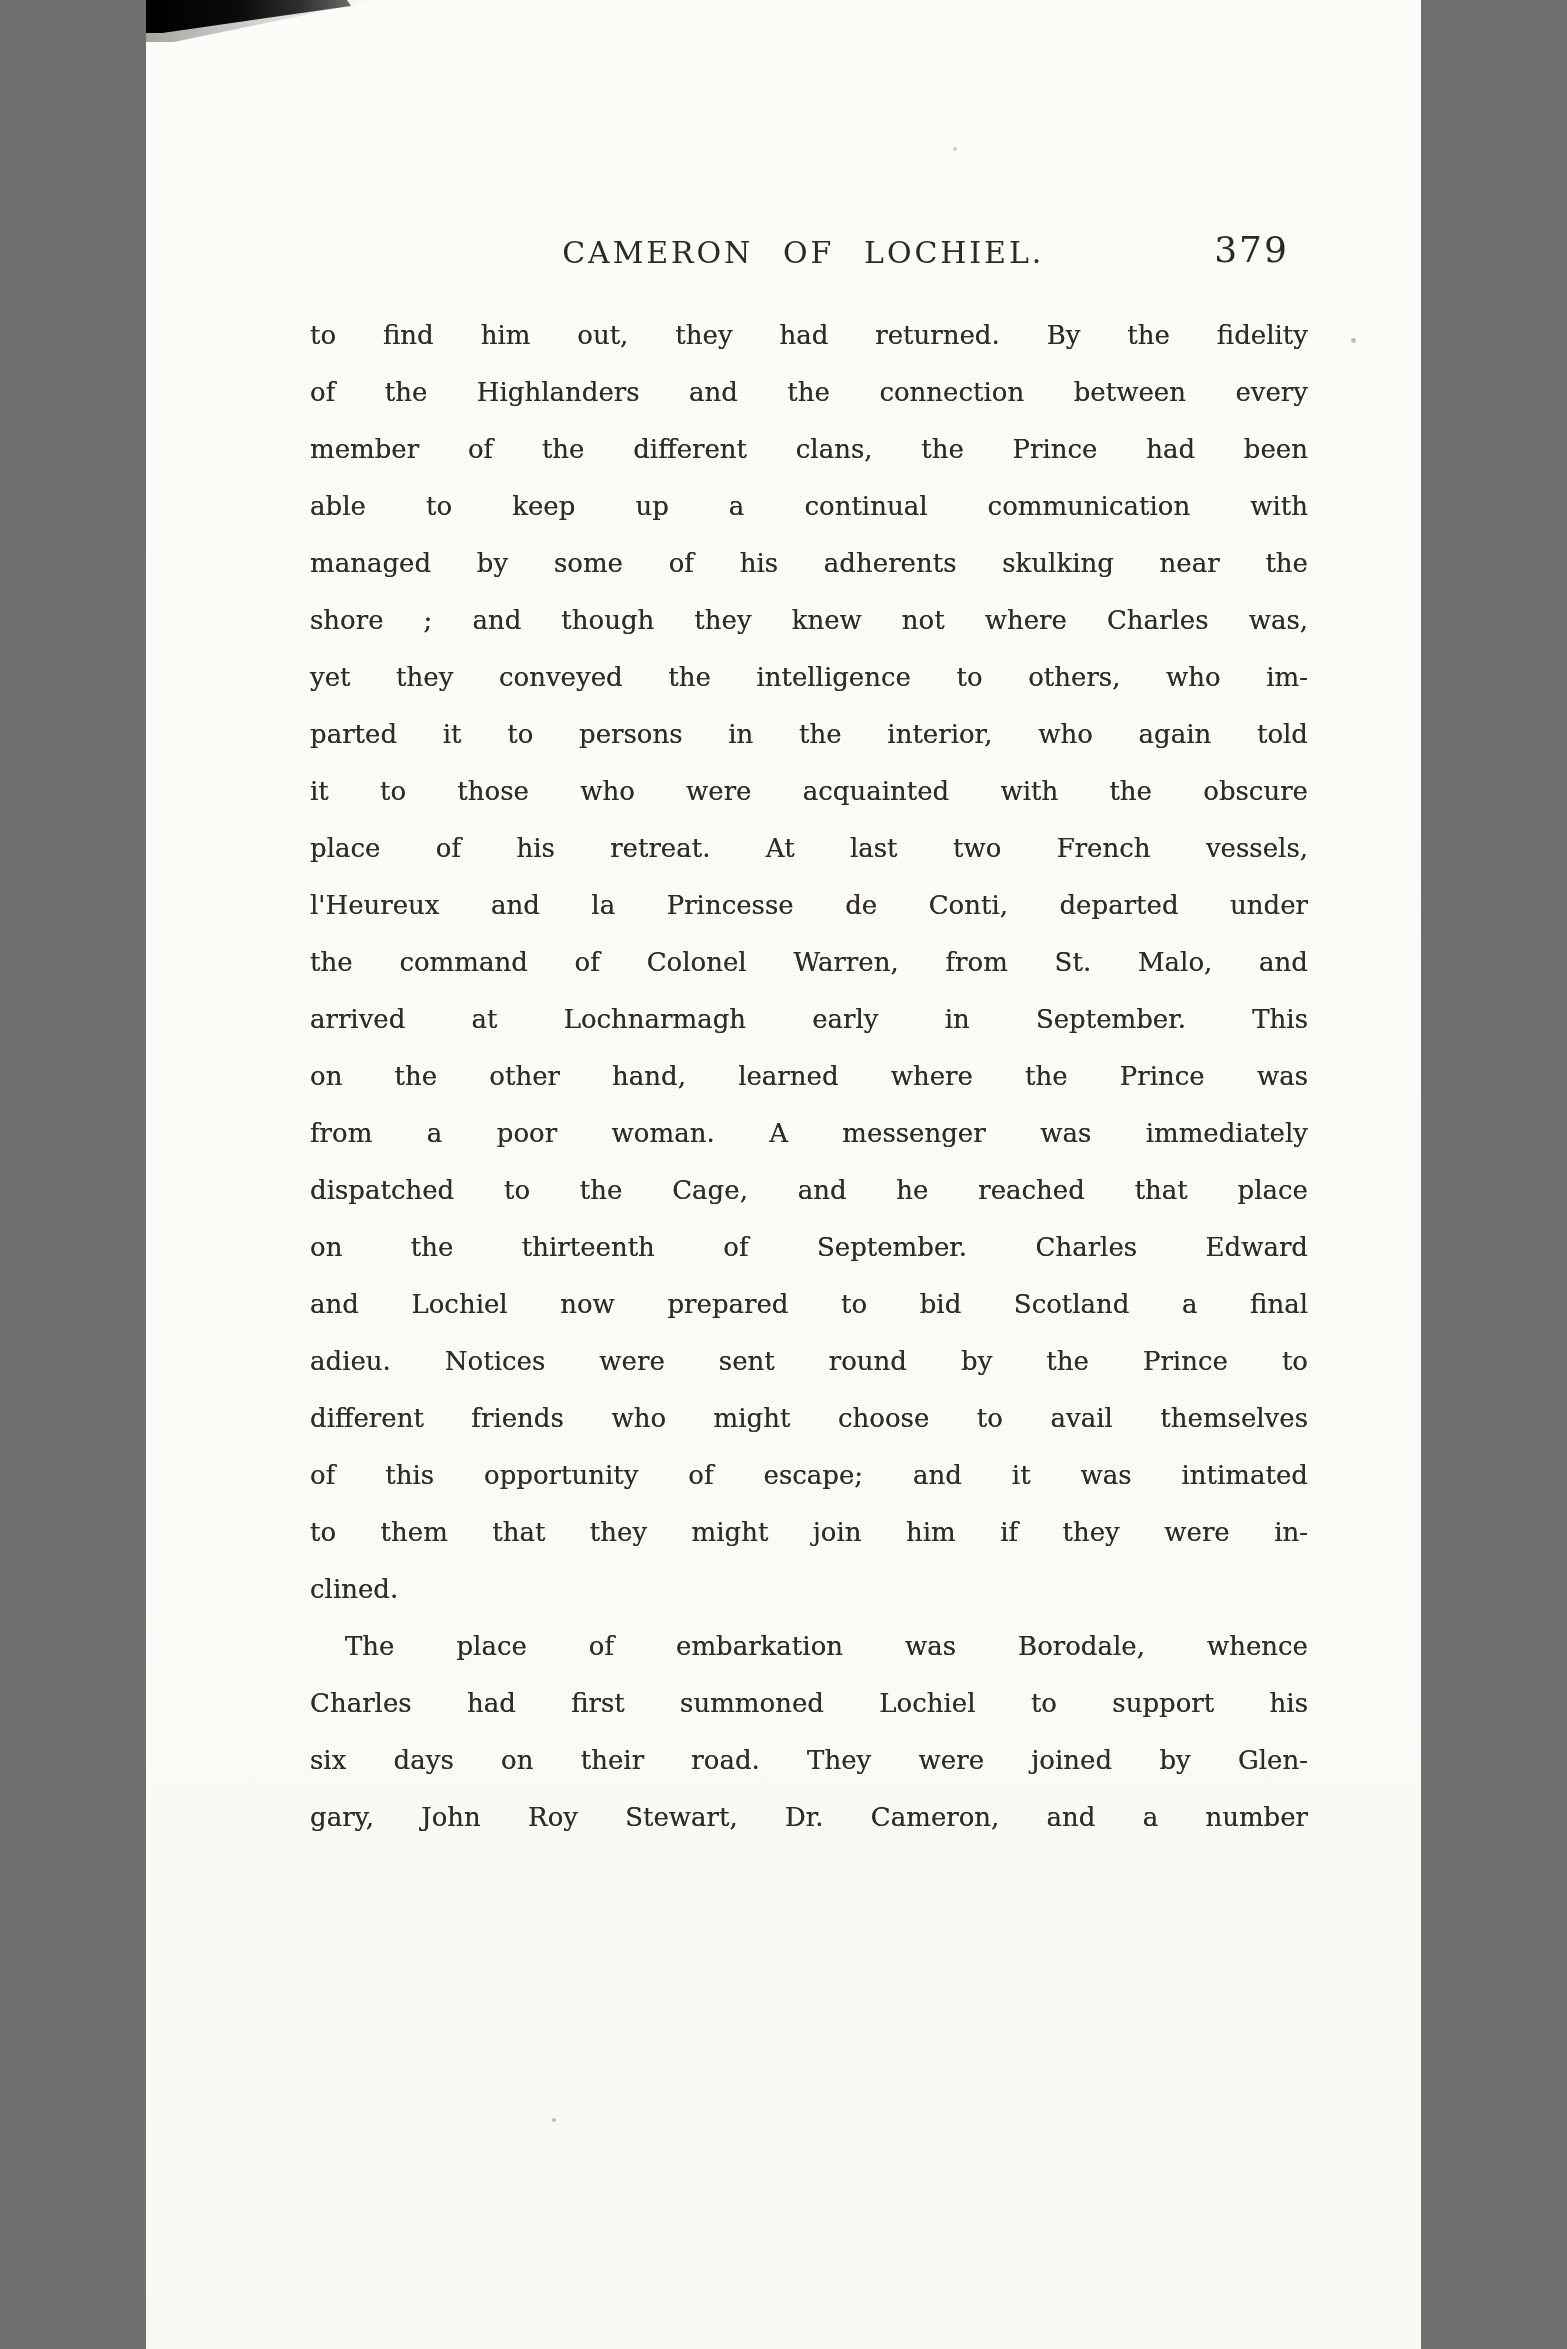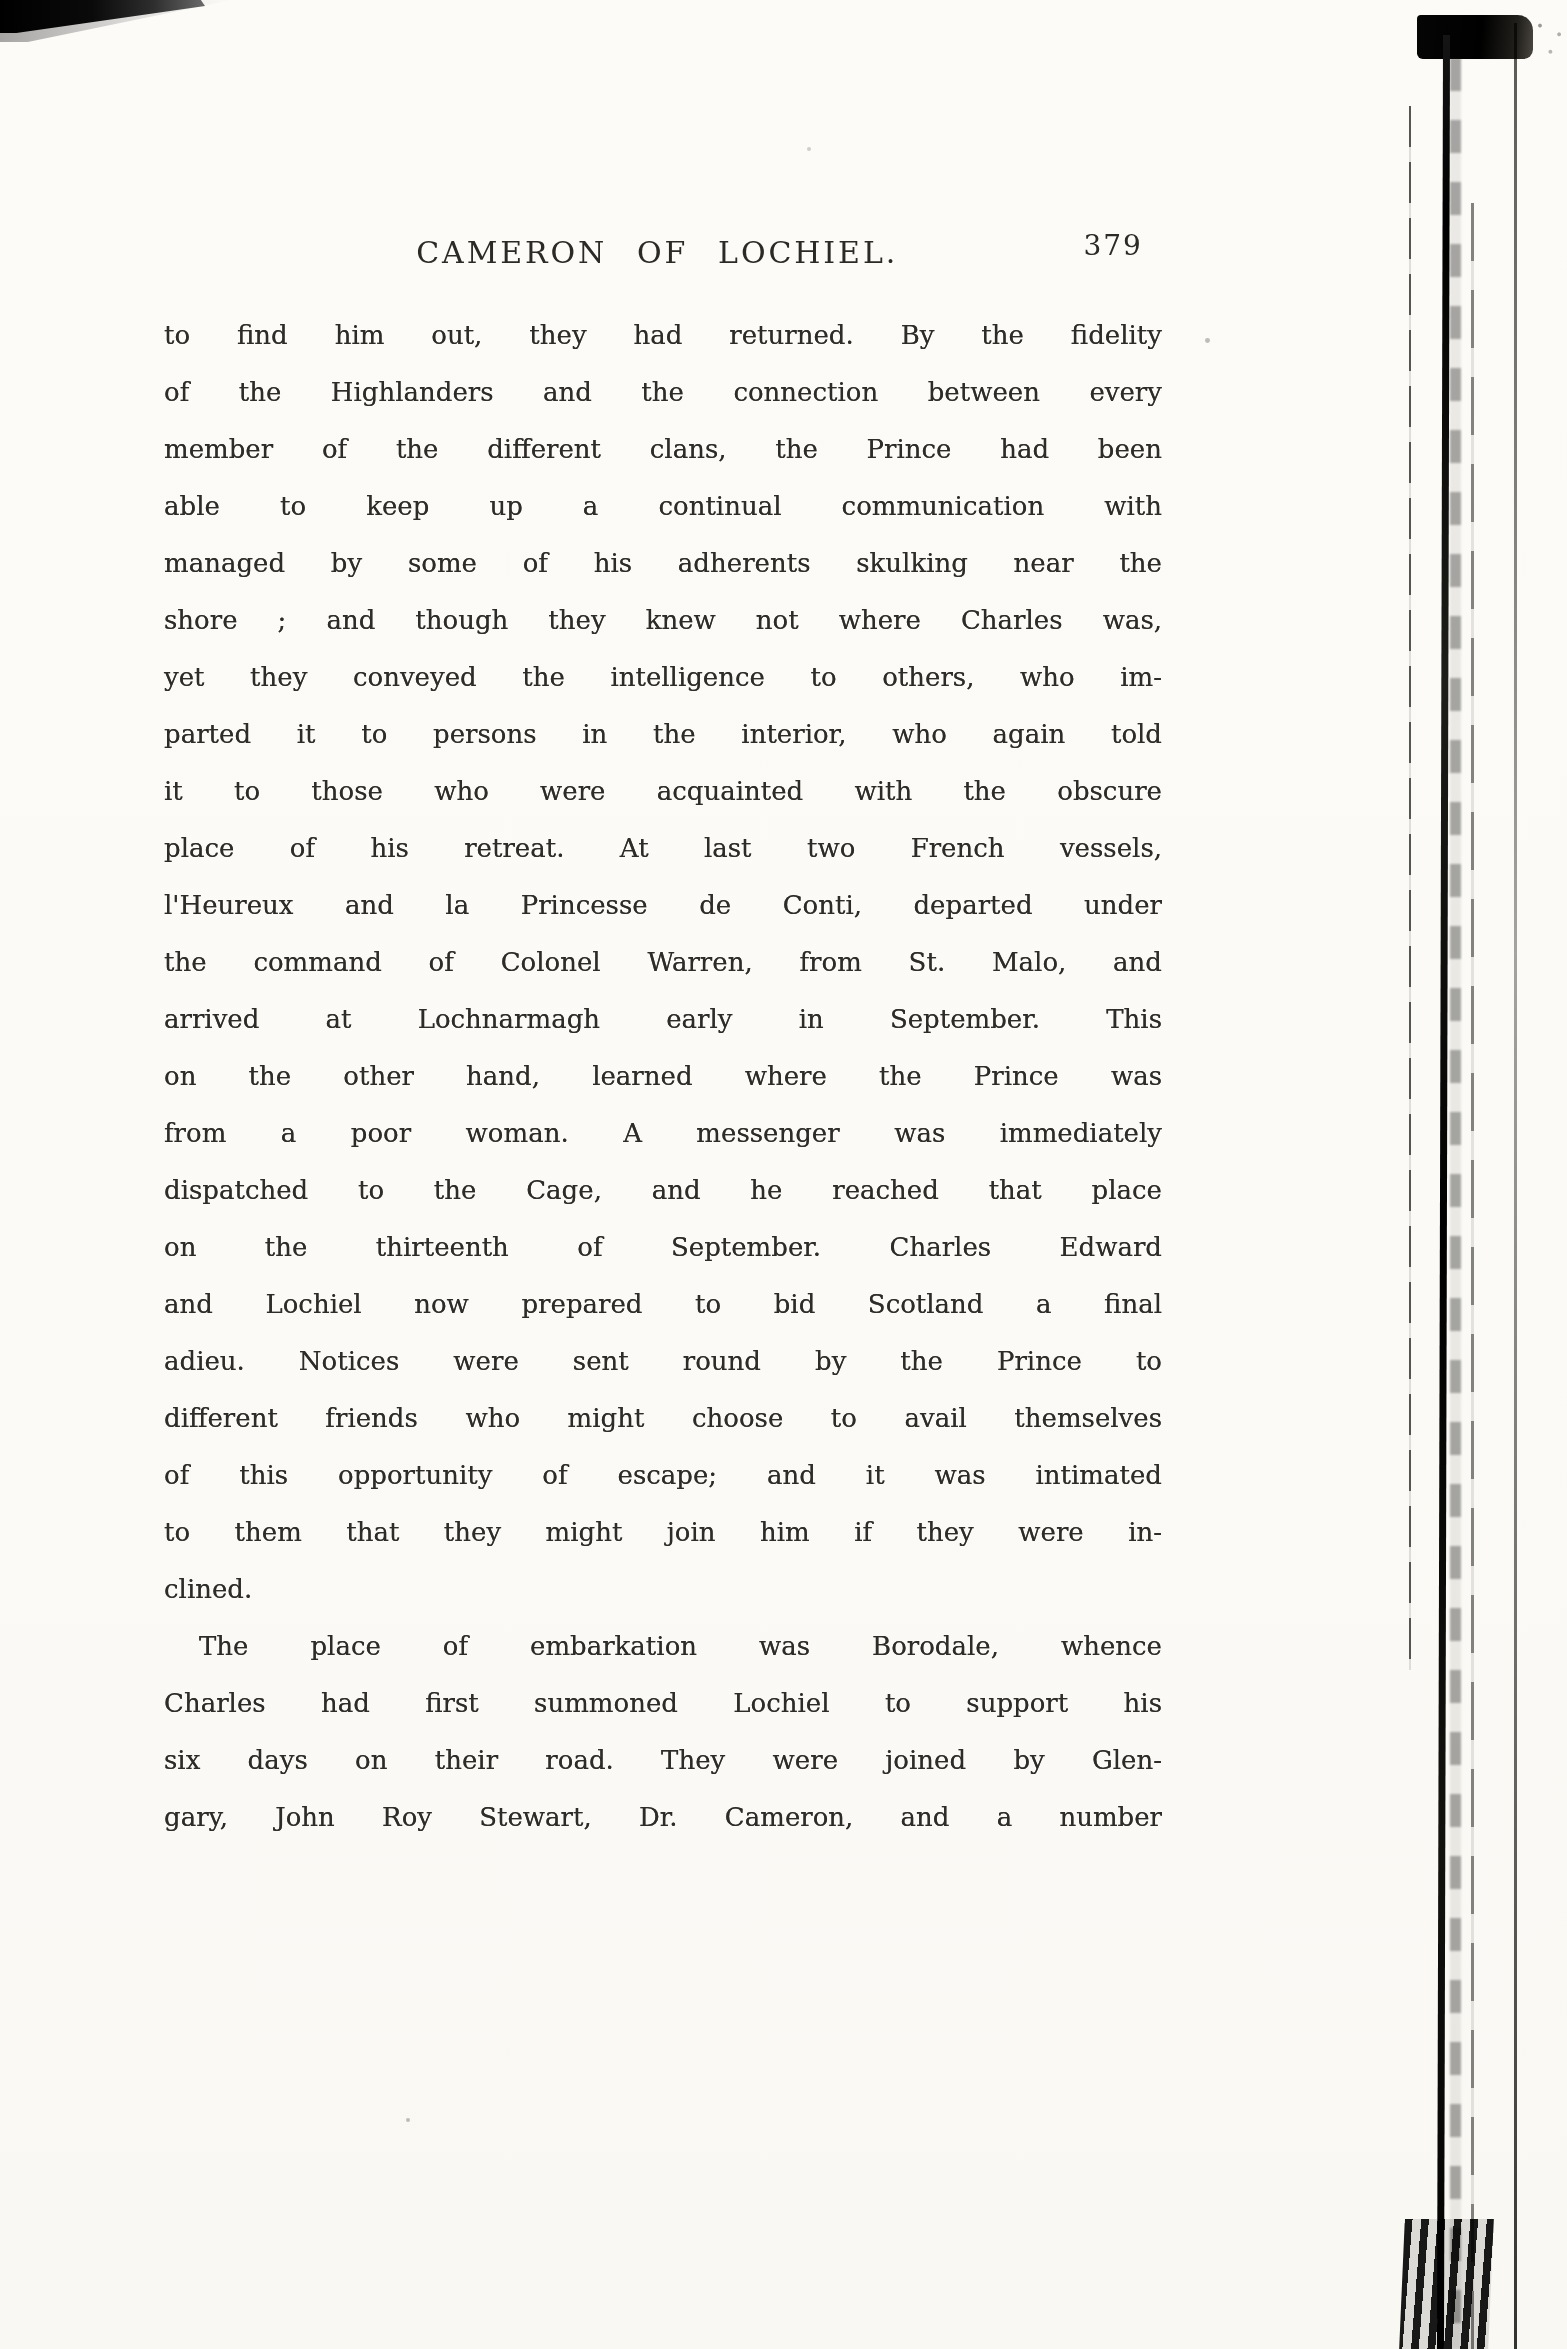--- a/index.html
+++ b/index.html
@@ -1,35 +1,35 @@
 <!DOCTYPE html>
 <html><head>
 <meta charset="utf-8">
 <style>
   * { margin:0; padding:0; box-sizing:border-box; }
   html,body { background:#6f6f6f; }
   .scan {
     position:relative;
-    width:1567px; height:2349px;
+    width:1275px; height:2349px;
     margin:0 auto;
     background:linear-gradient(180deg,#fcfbf8 0%,#fbfaf6 55%,#faf8f3 100%);
     overflow:hidden;
     font-family:"DejaVu Serif","Liberation Serif",serif;
     color:#2e2c28;
   }
 
   
   .header-row { position:absolute; left:164px; top:235px; width:998px; height:48px; }
   .running-title {
     position:absolute; left:-11.6px; right:0; text-align:center;
     font-size:30px; letter-spacing:2.9px; word-spacing:17.4px; color:#2c2a25;
   }
   .page-number {
     position:absolute; right:19.3px; top:-5.8px;
-    font-size:28px; letter-spacing:1.9px; color:#2c2a25;
+    font-size:36px; letter-spacing:1.9px; color:#2c2a25;
   }
 
   
   .text-body { position:absolute; left:164px; top:307px; width:998px; }
   .line {
     font-size:26px; line-height:57px;
     text-align:justify; text-align-last:justify;
     word-spacing:2.9px;
     text-shadow:0 0 0.5px rgba(40,38,32,.75);
   }

